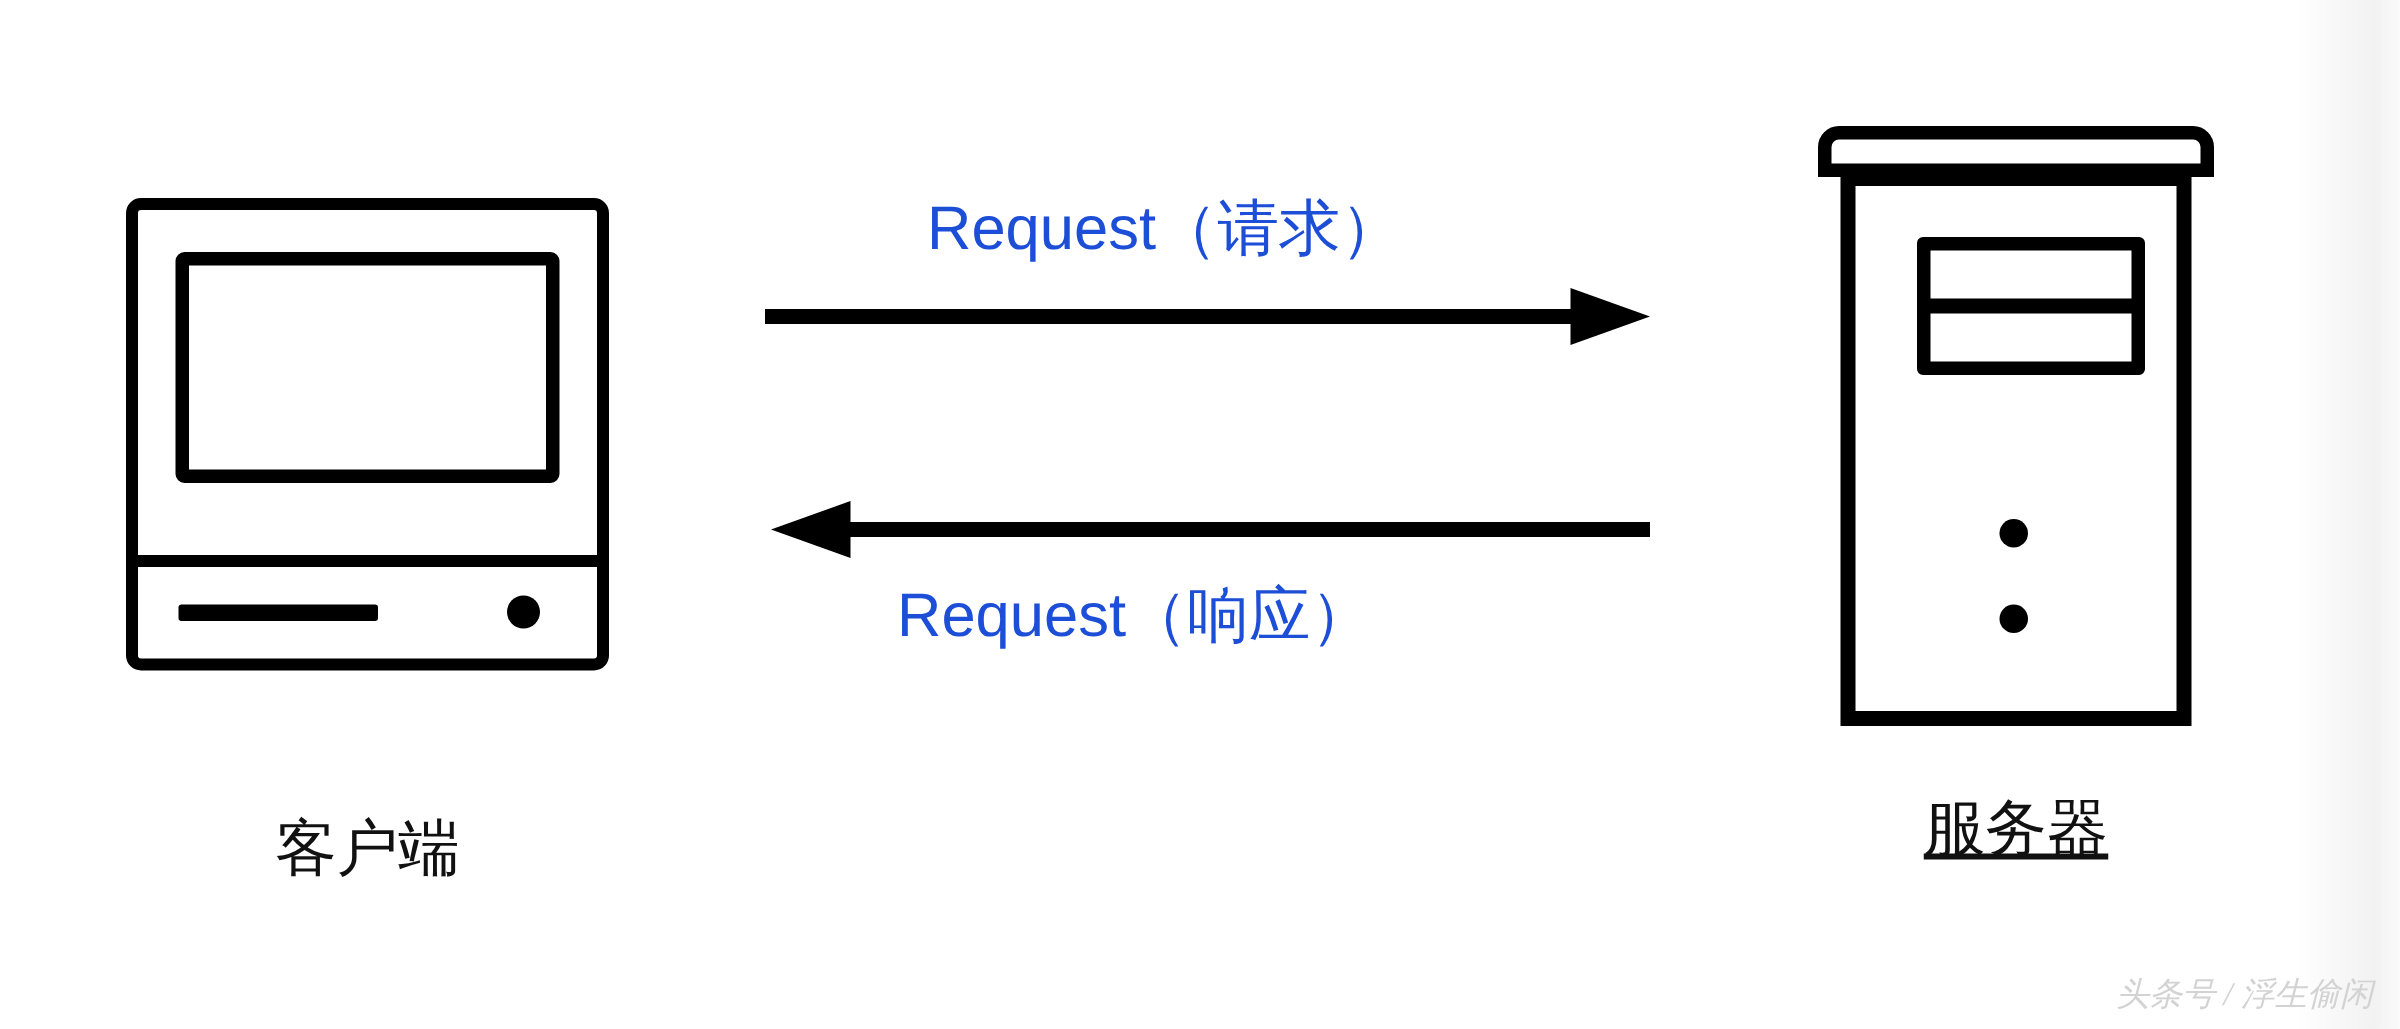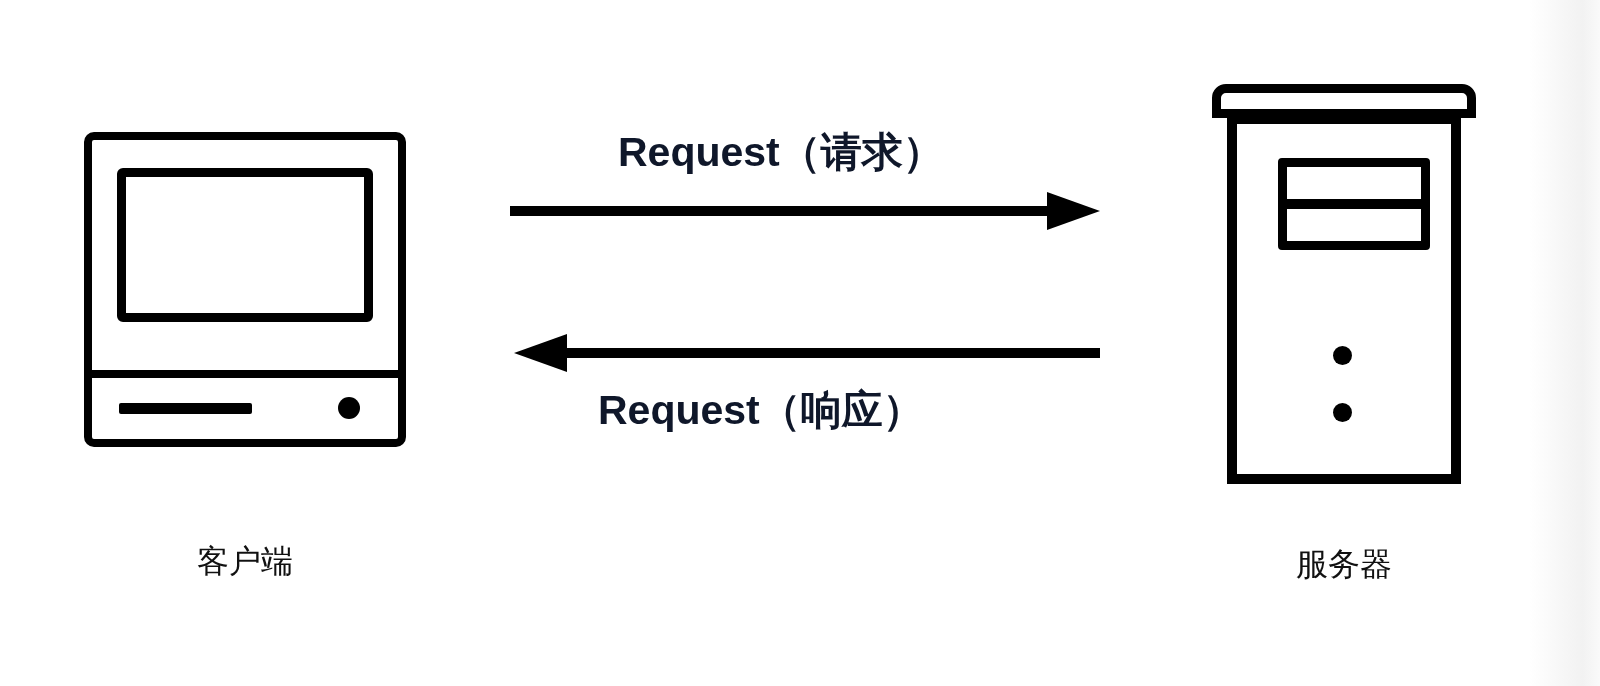--- a/index.html
+++ b/index.html
@@ -152,51 +152,52 @@
     left: 495px;
     top: 180px;
     width: 625px;
     height: 200px;
     overflow: visible;
   }
 
   
   .arrow-label {
     position: absolute;
-    color: #0f172a;
+    color: #1d4ed8;
     font-size: 41px;
     line-height: 1;
     white-space: nowrap;
-    font-weight: 700;
+    font-weight: 400;
   }
   .label-request {
     left: 618px;
     top: 132px;
   }
   .label-response {
     left: 598px;
     top: 390px;
   }
   .node-label {
     position: absolute;
     color: #111111;
-    font-size: 32px;
+    font-size: 41px;
     line-height: 1;
     white-space: nowrap;
     text-align: center;
   }
   .label-client {
     left: 84px;
     top: 545px;
     width: 322px;
   }
   .label-server {
     left: 1212px;
-    top: 548px;
+    top: 532px;
     width: 264px;
+    text-decoration: underline;
   }
   .watermark {
     position: absolute;
     right: 18px;
     bottom: 8px;
     color: #d3d3d3;
     font-size: 22px;
     font-style: italic;
     white-space: nowrap;
     font-family: "Liberation Serif", "DejaVu Serif", serif;
@@ -238,14 +239,15 @@
     <g>
       <rect x="55" y="168" width="550" height="10" fill="#000000"></rect>
       <polygon points="72,154 19,173 72,192" fill="#000000"></polygon>
     </g>
   </svg>
 
   <div class="arrow-label label-request">Request（请求）</div>
 
   <div class="arrow-label label-response">Request（响应）</div>
 
+  <div class="watermark">头条号 / 浮生偷闲</div>
 
 </div>
 
 </body></html>

